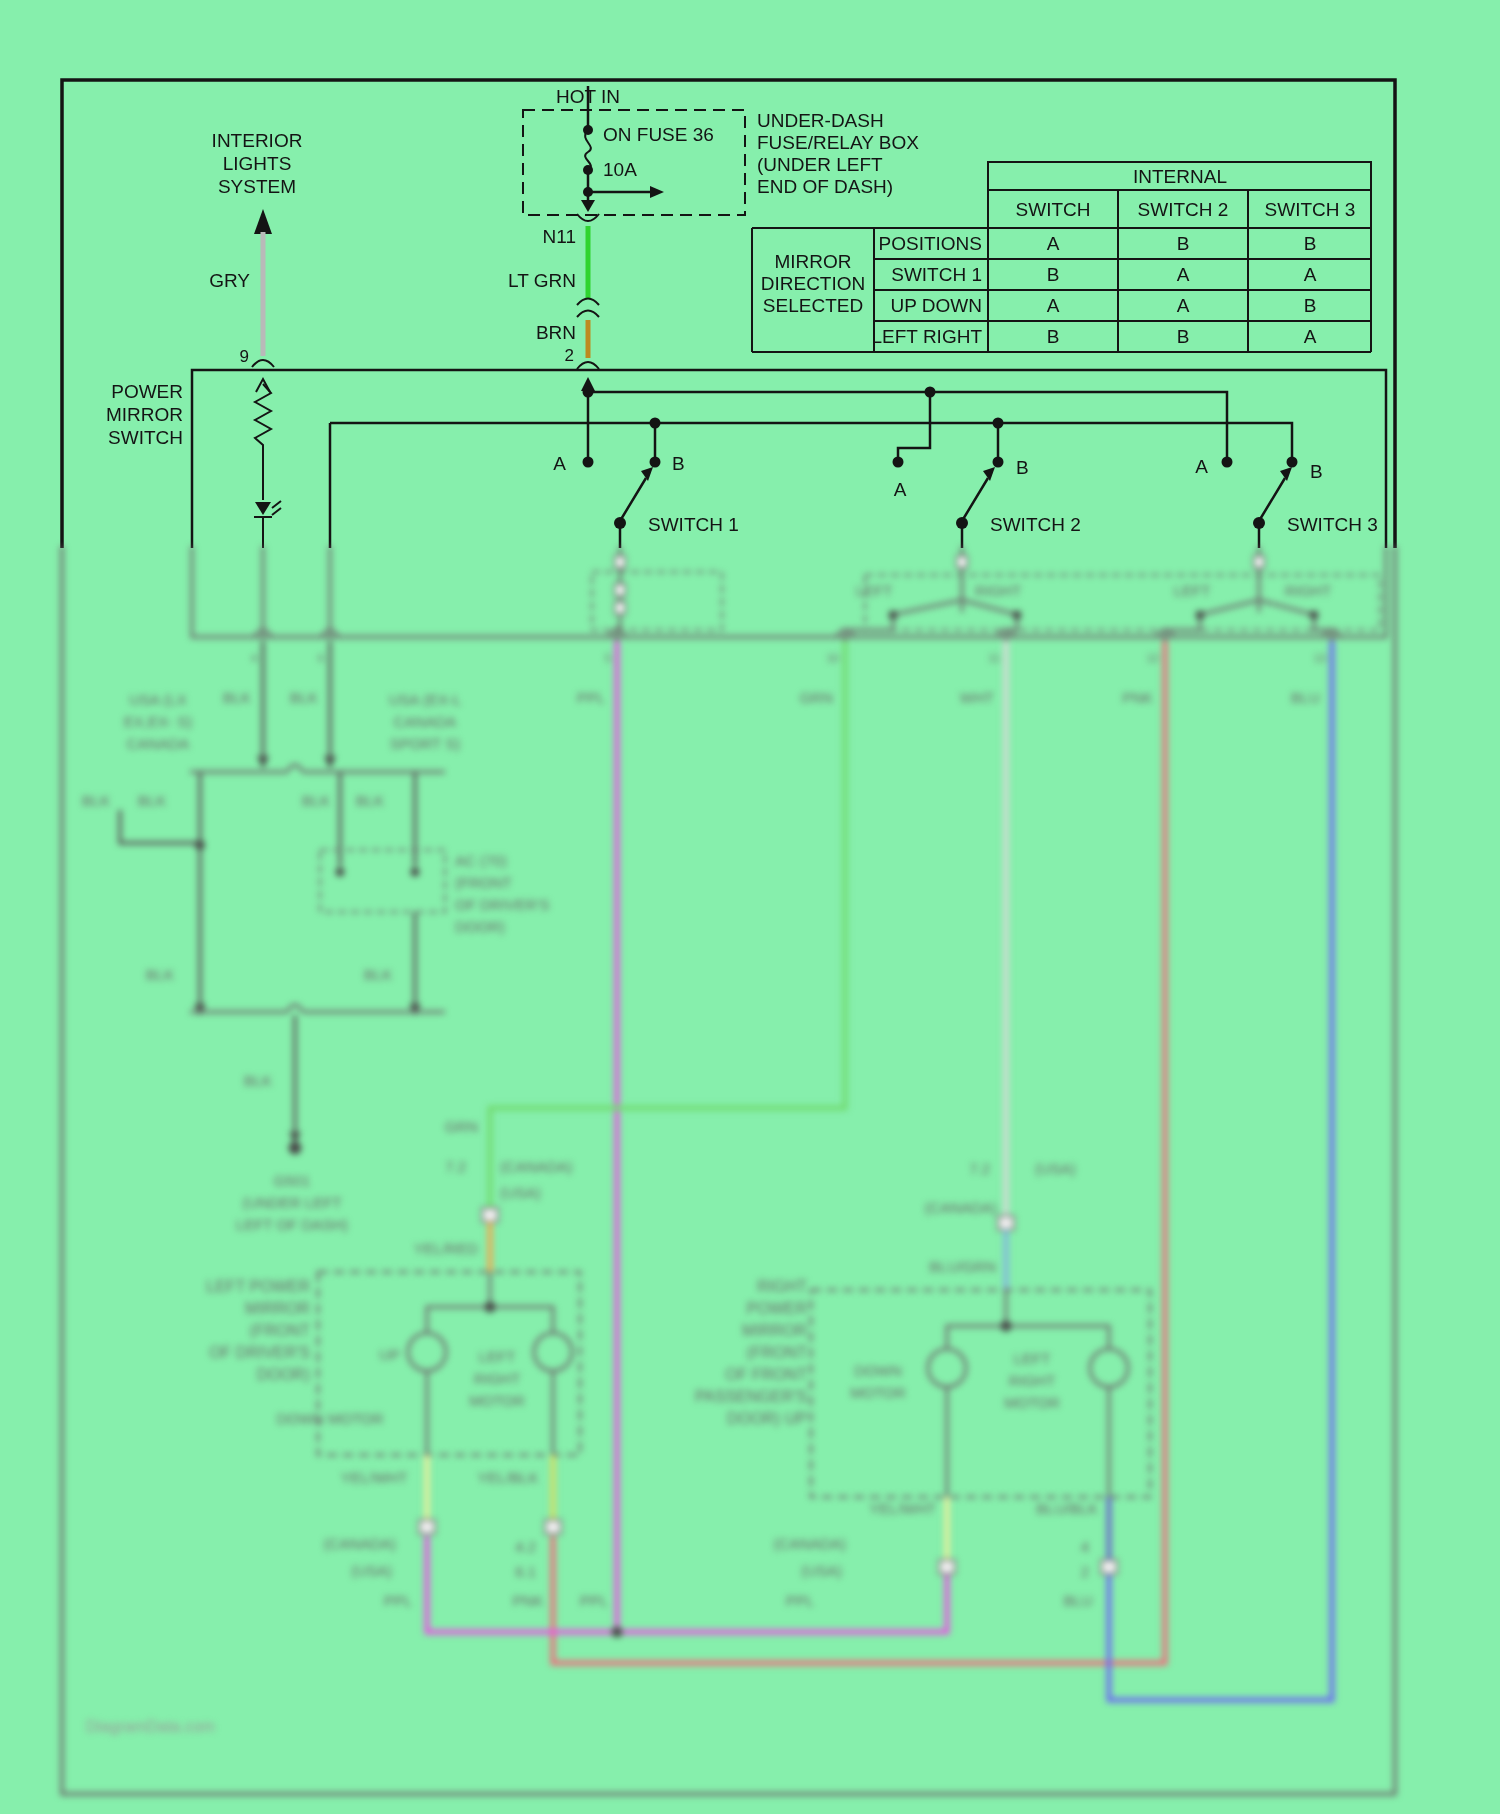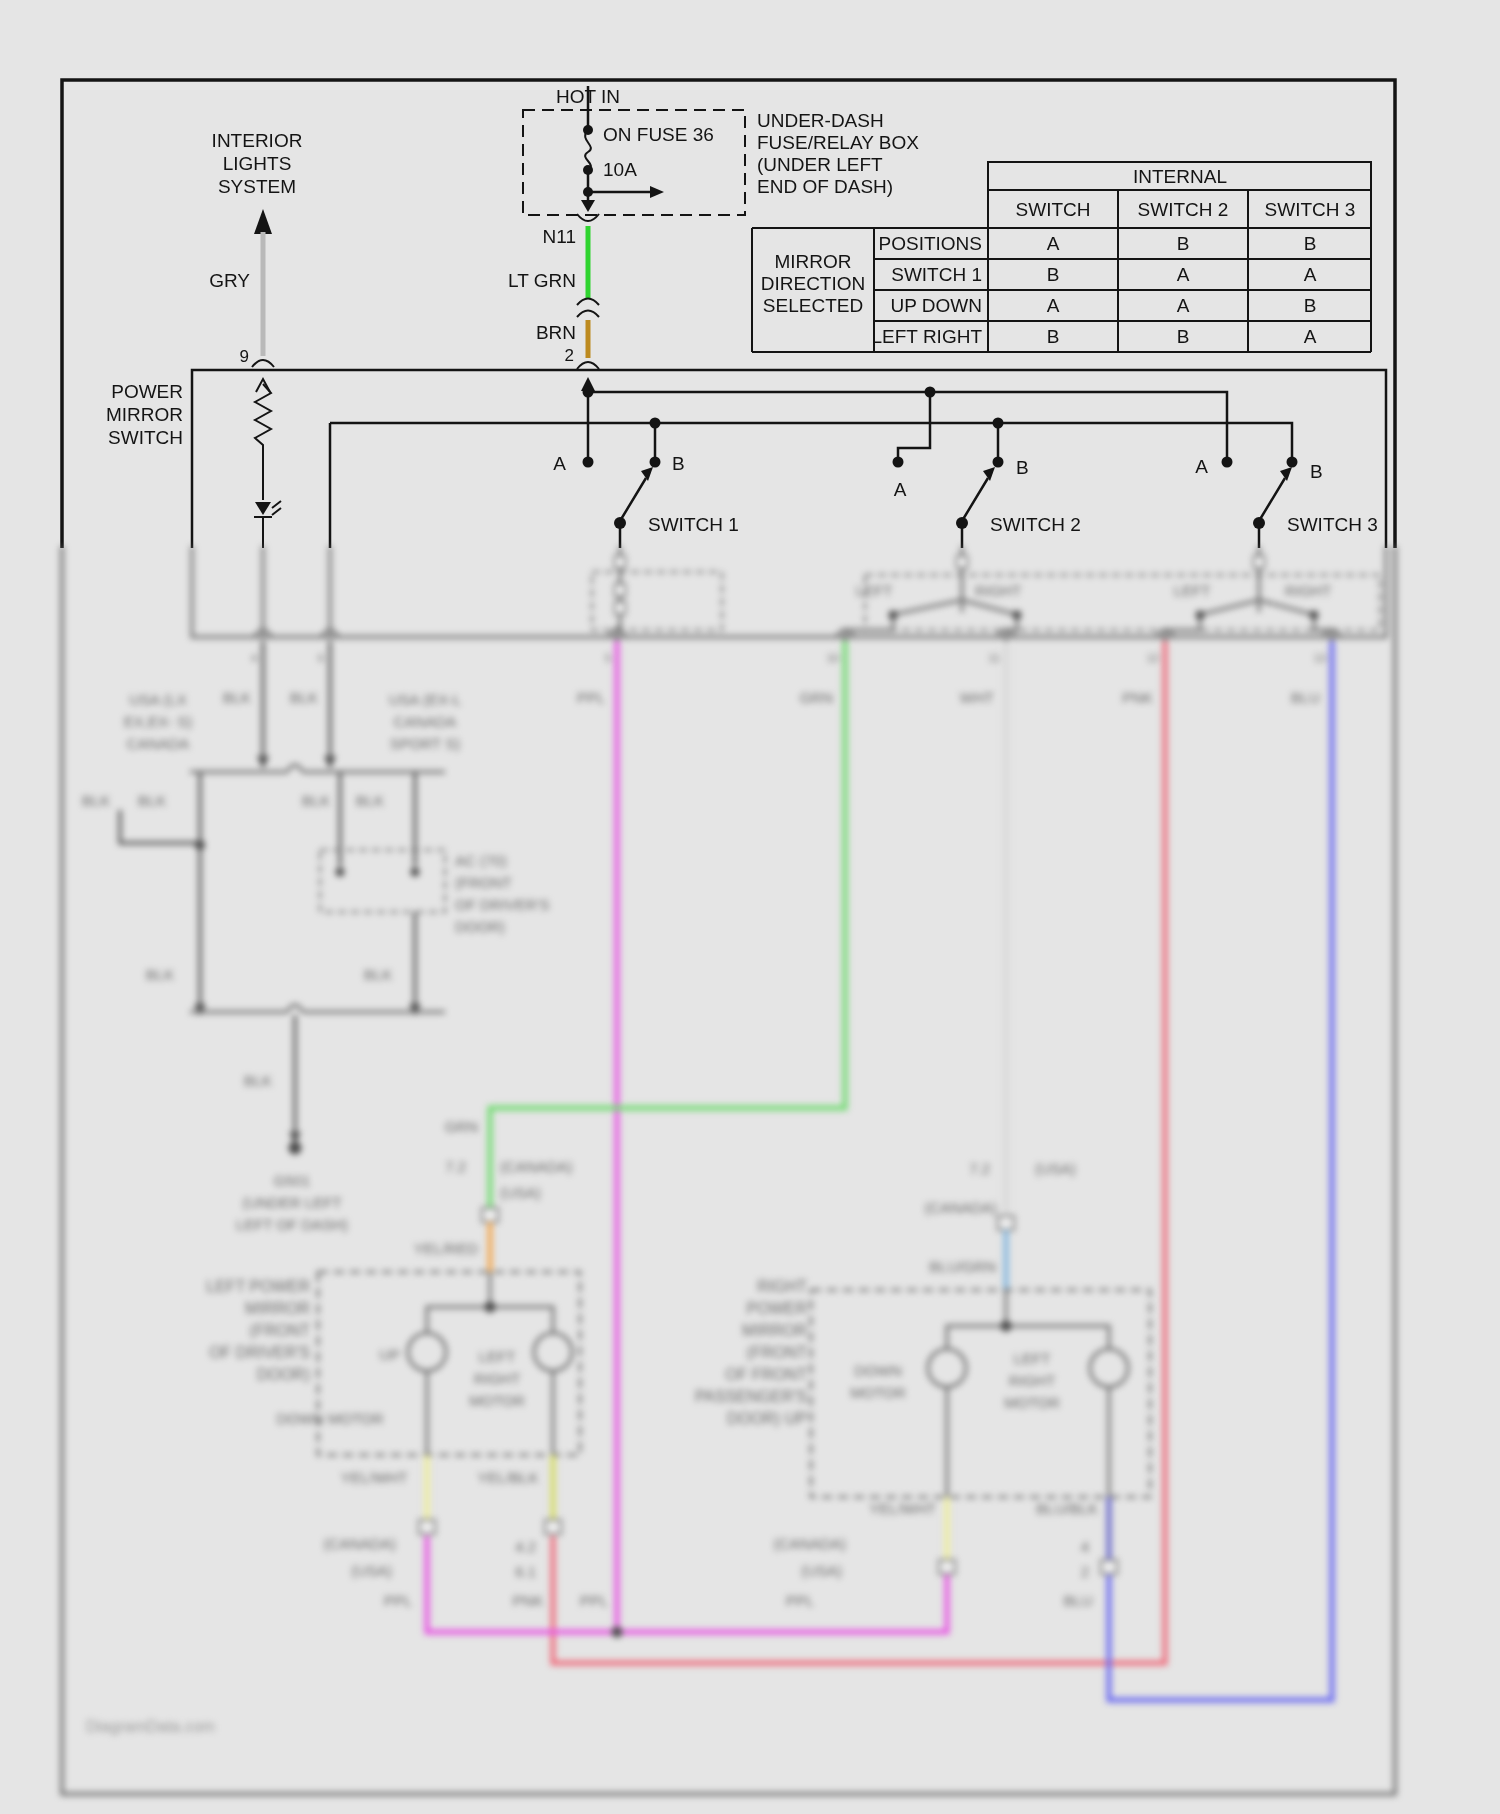--- a/index.html
+++ b/index.html
@@ -1,16 +1,16 @@
 <!DOCTYPE html>
 <html><head>
 <meta charset="utf-8">
 <style>
   html,body{margin:0;padding:0;background:#ffffff;}
-  #stage{position:relative;width:1500px;height:1814px;background:#e5e5e5;overflow:hidden;
+  #stage{position:relative;width:1500px;height:1814px;background:#86efac;overflow:hidden;
          font-family:"Liberation Sans", sans-serif;}
   svg{position:absolute;left:0;top:0;}
   text{fill:#141414;font-family:"Liberation Sans", sans-serif;}
   .t19{font-size:19px;}
   .t17{font-size:17px;}
   .soft{filter:blur(3px);}
   .soft text{fill:#6b6b6b;}
   .st15{font-size:15px;}
   .st16{font-size:16px;}
   .st11{font-size:11px;fill:#7a7a7a;}

